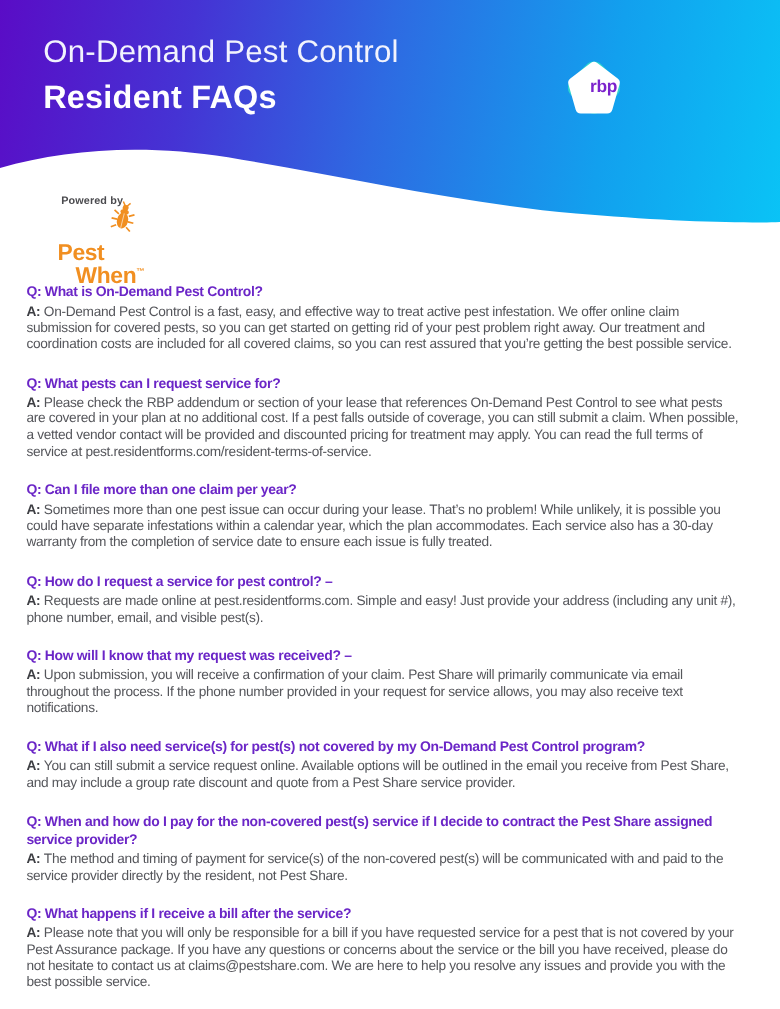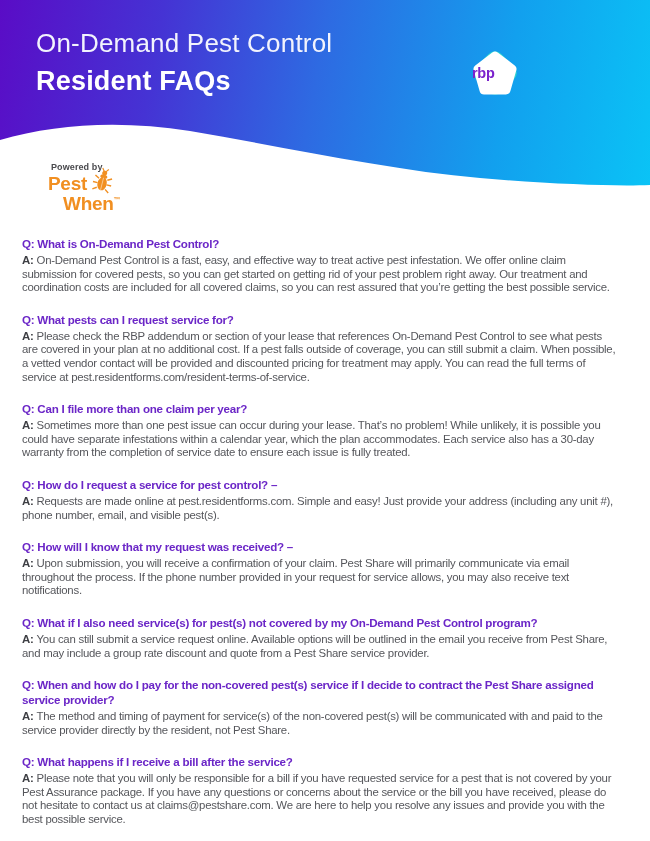--- a/index.html
+++ b/index.html
@@ -17,33 +17,33 @@
   .wave { position:absolute; left:0; bottom:0; width:650px; height:100px; display:block; }
   .header-titles { position:absolute; left:36px; top:28px; color:#ffffff; }
   .title1 { font-size:26px; font-weight:400; letter-spacing:.2px; color:#f2f3fd; }
   .title2 { font-size:27px; font-weight:700; letter-spacing:.2px; margin-top:7px; }
 
   .brand { position:absolute; left:472px; top:50px; display:flex; align-items:flex-start; }
   .rbp-badge { position:relative; width:46px; height:46px; }
   .teal { position:absolute; inset:5px; background:#2fd4cf; border-radius:9px; transform:rotate(45deg); }
   .pent { position:absolute; inset:0; width:46px; height:46px; }
   .rbp-text {
-    position:absolute; left:0; right:0; top:15px; text-align:left;
+    position:absolute; left:16px; right:0; top:15px; text-align:center;
     color:#7b22cc; font-weight:700; font-size:14.5px; letter-spacing:-.3px;
   }
   .sn { margin-left:8px; margin-top:10px; color:#ffffff; line-height:1; }
   .by { font-size:8px; font-weight:400; vertical-align:6px; margin-right:2px; opacity:.9; }
   .sn-word { font-size:15.5px; font-weight:700; letter-spacing:-.4px; }
   .sn-line2 { margin-left:25px; margin-top:1px; }
 
   
   .powered { position:absolute; left:48px; top:162px; }
   .powered-label { font-size:9px; font-weight:600; color:#4a4a4e; padding-left:3px; letter-spacing:.1px; }
   .ps-line1 { display:flex; align-items:flex-start; margin-top:2px; }
-  .ps-word { font-size:19px; font-weight:700; color:#f18f21; line-height:1; letter-spacing:-.3px; }
+  .ps-word { font-size:19px; font-weight:700; color:#f18f21; line-height:1; letter-spacing:-.3px;margin-top:28px; }
   .bug { width:24px; height:28px; margin-left:4px; margin-top:-8px; transform:rotate(14deg); }
   .ps-line2 { margin-left:15px; margin-top:0px; }
   .tm { font-size:7px; vertical-align:8px; color:#f18f21; font-weight:700; }
 
   
   main { padding:26px 34px 0 22px; }
   .faq .q {
     color:#6b26c7; font-size:11.6px; font-weight:700; line-height:15px;
     letter-spacing:-.25px; margin-top:17px;
   }

